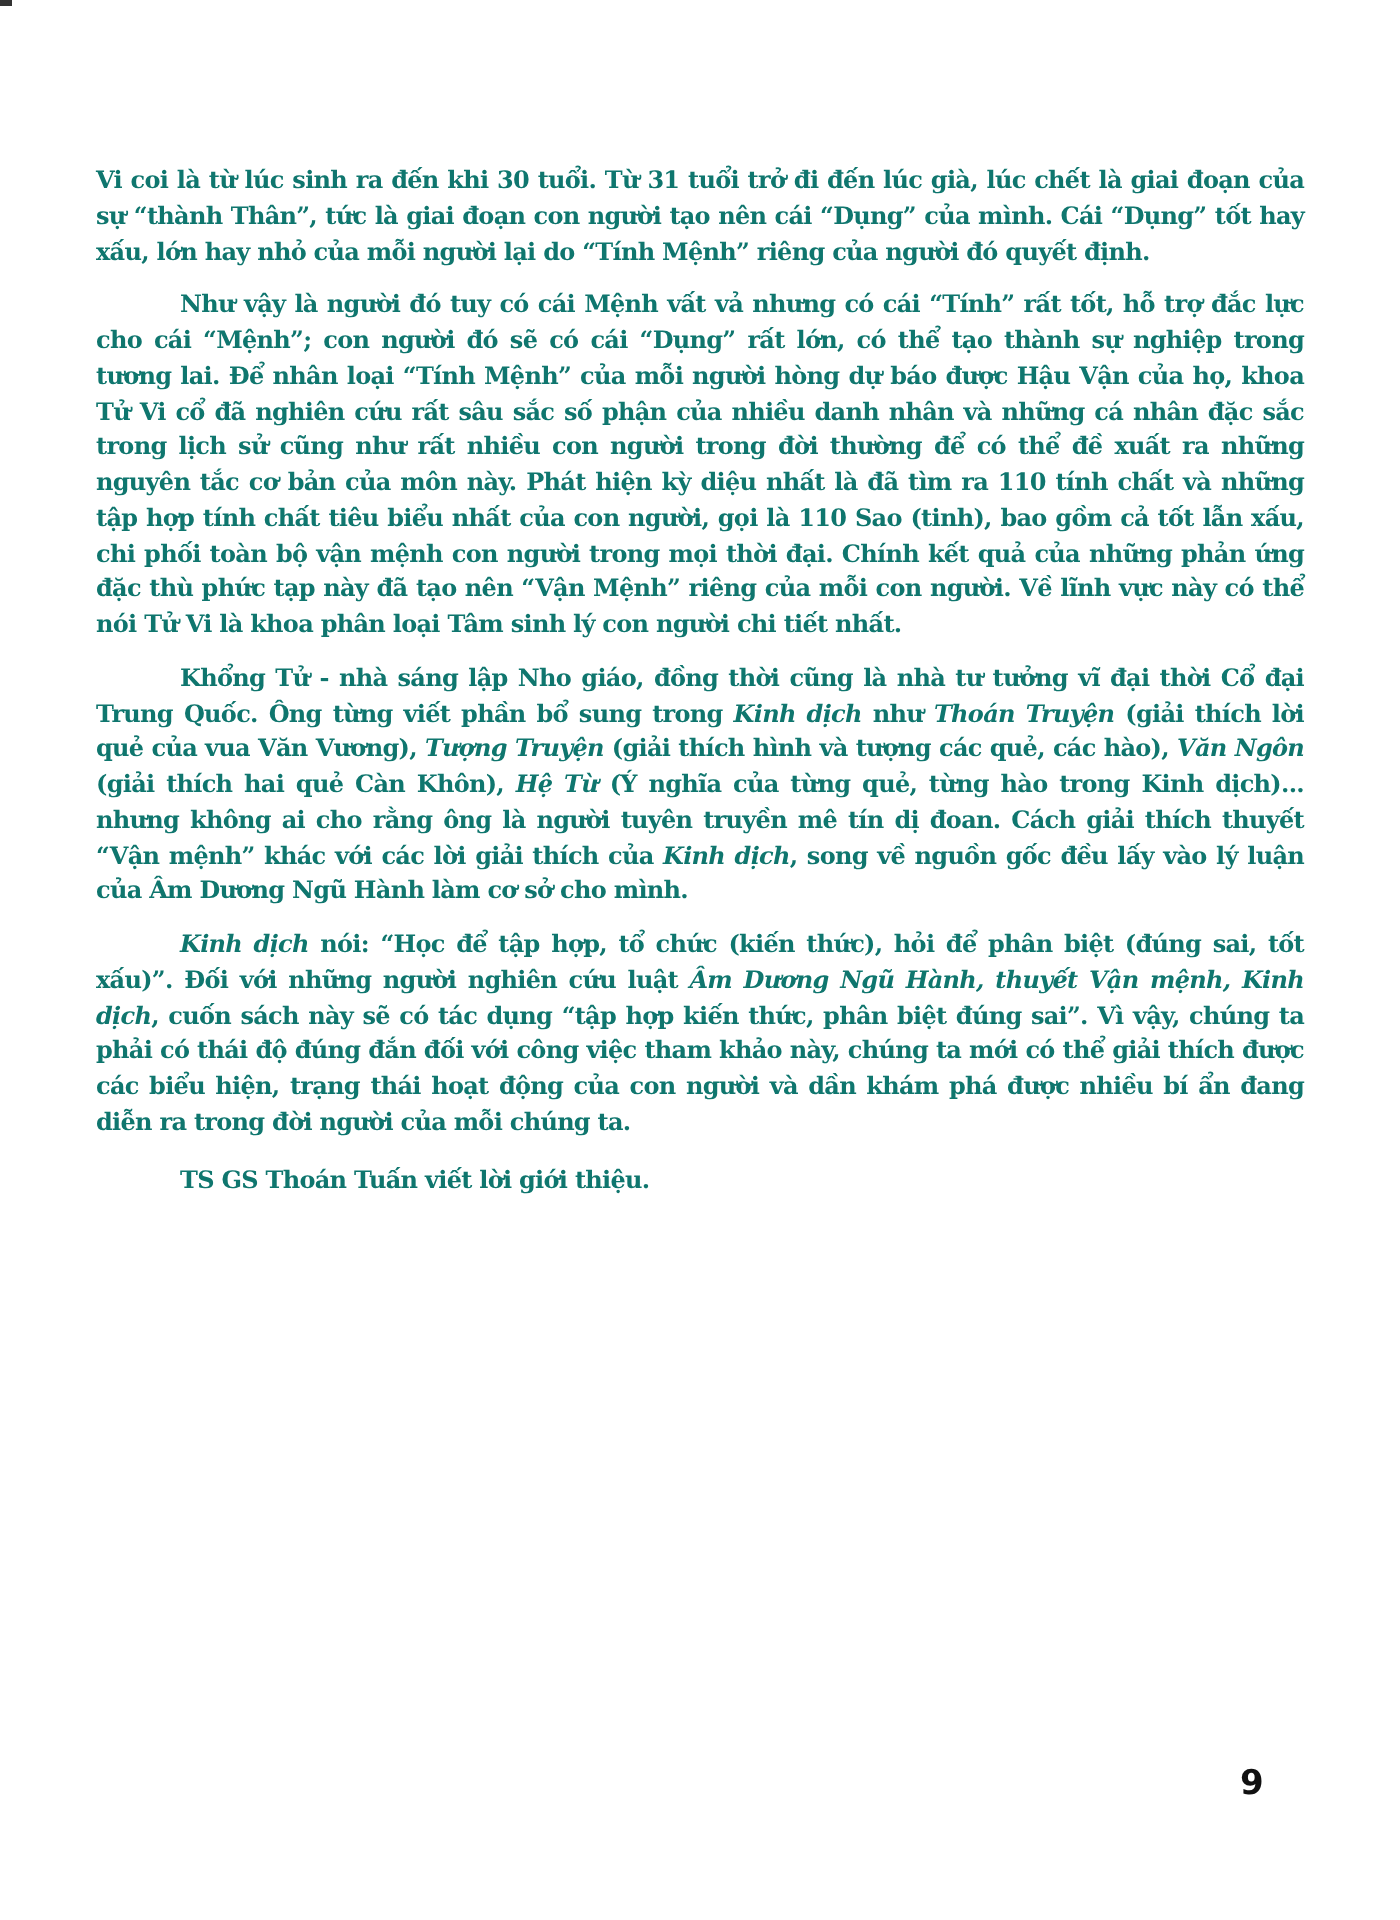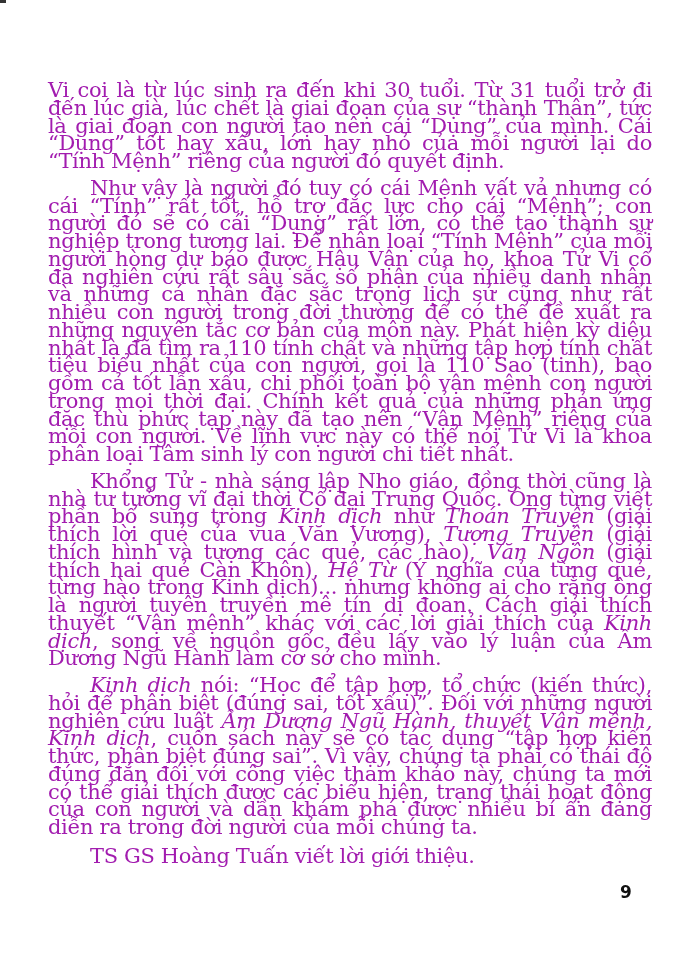--- a/index.html
+++ b/index.html
@@ -1,21 +1,22 @@
 <!DOCTYPE html>
 <html><head>
 <meta charset="utf-8">
 <style>
   html, body { margin: 0; padding: 0; background: #ffffff; }
   body { width: 700px; height: 960px; position: relative; overflow: hidden; }
   .page {
     position: absolute; left: 48px; top: 82px; width: 604px;
     font-family: "DejaVu Serif", "Liberation Serif", serif;
-    font-size: 21px; line-height: 17.75px; color: #a21caf;
+    font-size: 12px; line-height: 17.75px; color: #0f766e;
     letter-spacing: -0.35px;
+    font-weight: bold;
   }
   .para { margin: 0; text-align: justify; }
   .para.indent { text-indent: 42px; }
   .gap { height: 9px; }
   .gap-lg { height: 11px; }
   i { font-style: italic; }
   .pagenum {
     position: absolute; left: 620px; top: 882px;
     font-family: "DejaVu Sans", "Liberation Sans", sans-serif;
     font-weight: bold; font-size: 17px; color: #111;
@@ -36,17 +37,17 @@
   <div class="gap"></div>
   <p class="para indent">
     <span>Như vậy là người đó tuy có cái Mệnh vất vả nhưng có cái “Tính” rất tốt, hỗ trợ đắc lực cho cái “Mệnh”; con người đó sẽ có cái “Dụng” rất lớn, có thể tạo thành sự nghiệp trong tương lai. Để nhân loại “Tính Mệnh” của mỗi người hòng dự báo được Hậu Vận của họ, khoa Tử Vi cổ đã nghiên cứu rất sâu sắc số phận của nhiều danh nhân và những cá nhân đặc sắc trong lịch sử cũng như rất nhiều con người trong đời thường để có thể đề xuất ra những nguyên tắc cơ bản của môn này. Phát hiện kỳ diệu nhất là đã tìm ra 110 tính chất và những tập hợp tính chất tiêu biểu nhất của con người, gọi là 110 Sao (tinh), bao gồm cả tốt lẫn xấu, chi phối toàn bộ vận mệnh con người trong mọi thời đại. Chính kết quả của những phản ứng đặc thù phức tạp này đã tạo nên “Vận Mệnh” riêng của mỗi con người. Về lĩnh vực này có thể nói Tử Vi là khoa phân loại Tâm sinh lý con người chi tiết nhất.</span>
   </p>
   <div class="gap"></div>
   <p class="para indent"><span>Khổng Tử - nhà sáng lập Nho giáo, đồng thời cũng là nhà tư tưởng vĩ đại thời Cổ đại Trung Quốc. Ông từng viết phần bổ sung trong </span><i>Kinh dịch</i><span> như </span><i>Thoán Truyện</i><span> (giải thích lời quẻ của vua Văn Vương), </span><i>Tượng Truyện</i><span> (giải thích hình và tượng các quẻ, các hào), </span><i>Văn Ngôn</i><span> (giải thích hai quẻ Càn Khôn), </span><i>Hệ Từ</i><span> (Ý nghĩa của từng quẻ, từng hào trong Kinh dịch)... nhưng không ai cho rằng ông là người tuyên truyền mê tín dị đoan. Cách giải thích thuyết “Vận mệnh” khác với các lời giải thích của </span><i>Kinh dịch</i><span>, song về nguồn gốc đều lấy vào lý luận của Âm Dương Ngũ Hành làm cơ sở cho mình.</span></p>
   <div class="gap"></div>
   <p class="para indent"><i>Kinh dịch</i><span> nói: “Học để tập hợp, tổ chức (kiến thức), hỏi để phân biệt (đúng sai, tốt xấu)”. Đối với những người nghiên cứu luật </span><i>Âm Dương Ngũ Hành, thuyết Vận mệnh, Kinh dịch</i><span>, cuốn sách này sẽ có tác dụng “tập hợp kiến thức, phân biệt đúng sai”. Vì vậy, chúng ta phải có thái độ đúng đắn đối với công việc tham khảo này, chúng ta mới có thể giải thích được các biểu hiện, trạng thái hoạt động của con người và dần khám phá được nhiều bí ẩn đang diễn ra trong đời người của mỗi chúng ta.</span></p>
   <div class="gap-lg"></div>
   <p class="para indent">
-    <span>TS GS Hoàng Tuấn viết lời giới thiệu.</span>
+    <span>TS GS Thoán Tuấn viết lời giới thiệu.</span>
   </p>
 </div>
 
 <div class="pagenum">9</div>
 
 </body></html>

